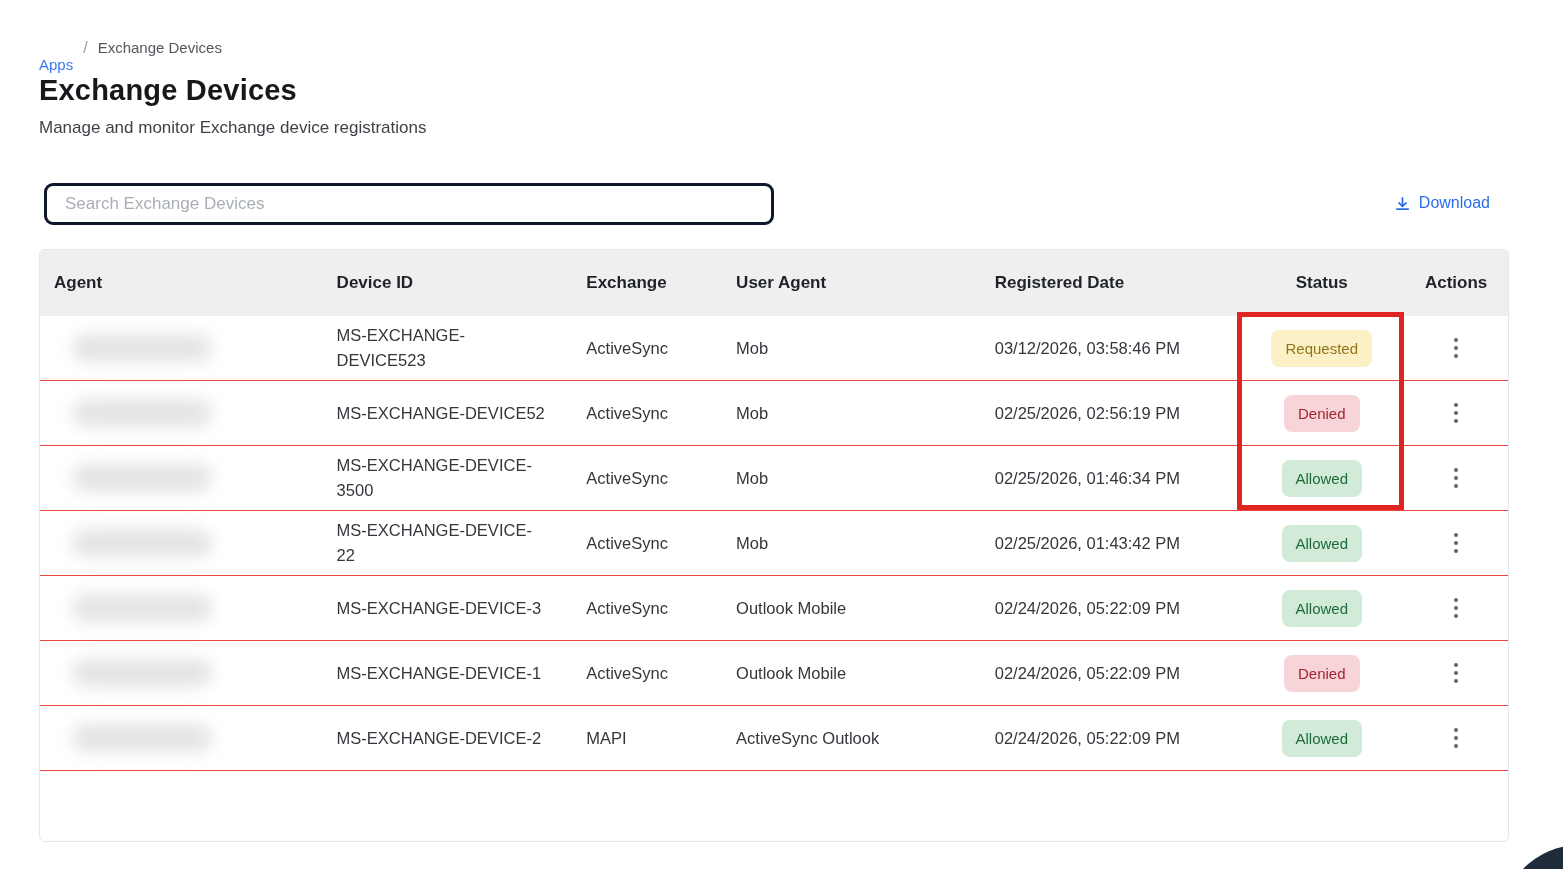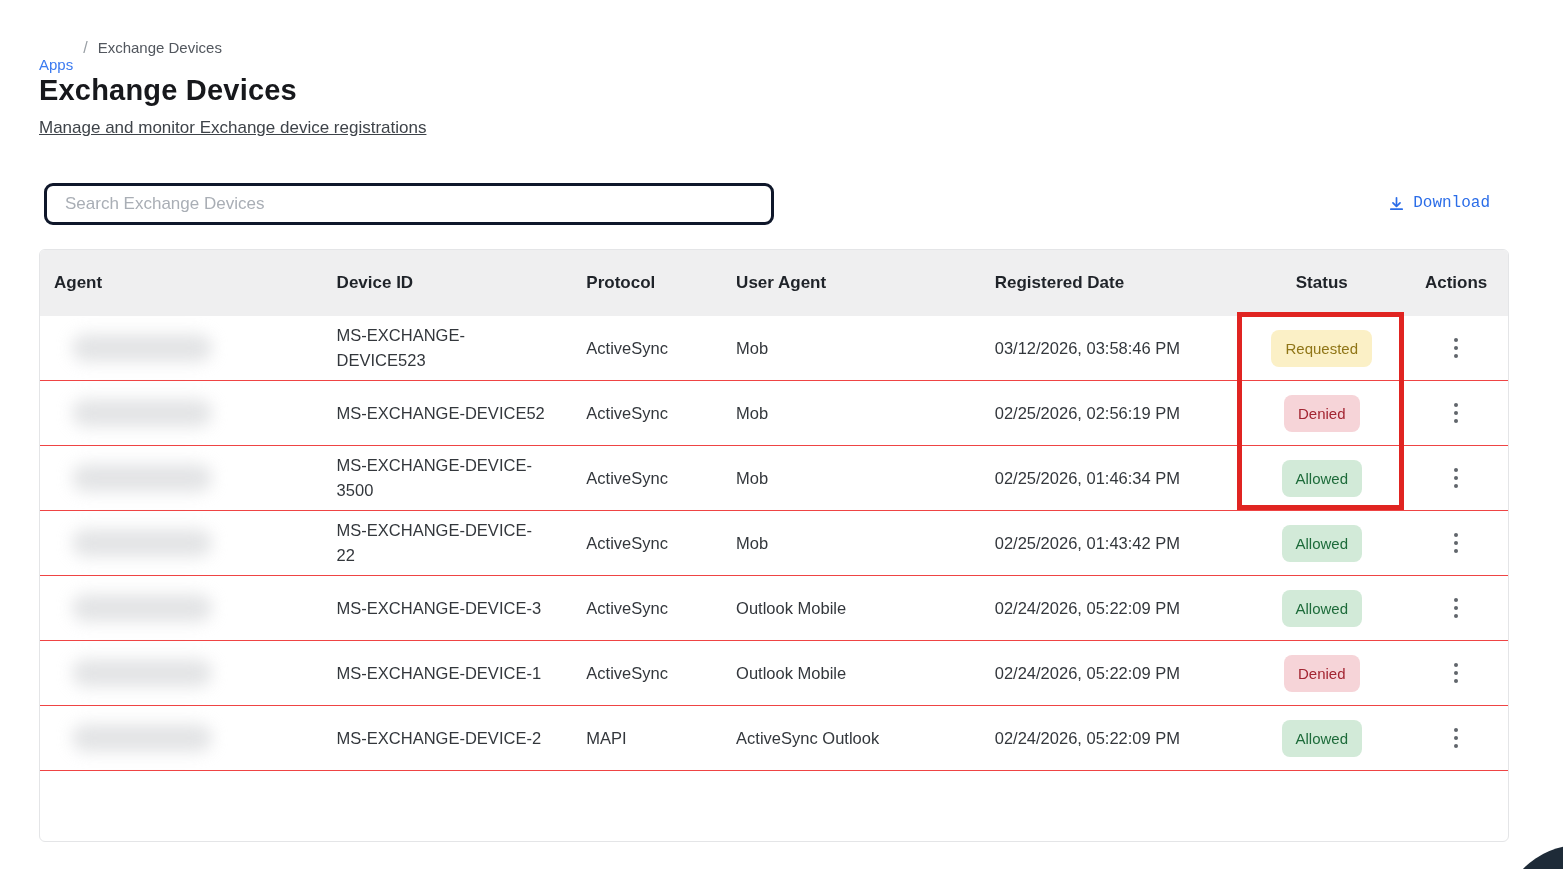--- a/index.html
+++ b/index.html
@@ -8,30 +8,30 @@
   .page { position:relative; width:1563px; height:869px; background:#fff; }
 
   
   .breadcrumb { position:absolute; left:39px; top:22px; display:flex; align-items:center; gap:10px; font-size:15px; }
   .crumb-link { color:#3b7af0; cursor:pointer;margin-top:34px; }
   .crumb-sep { color:#9aa0a6; font-size:16px; }
   .crumb-current { color:#52575e; }
 
   
   .page-title { position:absolute; left:39px; top:74px; font-size:29px; font-weight:700; color:#17181c; letter-spacing:.2px; }
-  .page-subtitle { position:absolute; left:39px; top:118px; font-size:17px; color:#3e4349;text-decoration:underline; }
+  .page-subtitle { position:absolute; left:39px; top:118px; font-size:17px; color:#3e4349; }
 
   
   .search-input { position:absolute; left:44px; top:183px; width:730px; height:42px;
     border:3px solid #0f172a; border-radius:9px; padding:0 18px; font-size:17px; color:#333;
     font-family:"Liberation Sans","DejaVu Sans",sans-serif; outline:none; }
   .search-input::placeholder { color:#a9aeb5; }
   .download-btn { position:absolute; right:73px; top:194px; display:flex; align-items:center; gap:8px;
     color:#2b6de8; font-size:16px; font-weight:500; background:none; border:none; cursor:pointer;
-    font-family:Liberation Mono, monospace; }
+    font-family:Liberation Sans, sans-serif; }
   .download-btn svg { display:block; }
 
   
   .table-wrap { position:absolute; left:39px; top:249px; width:1470px; height:593px;
     border:1px solid #e4e5e7; border-radius:6px; background:#fff; overflow:hidden; }
   .thead { display:flex; height:66px; background:#efeff0; align-items:center; }
   .th { font-size:17px; font-weight:700; color:#1f2329; }
   .tr { display:flex; min-height:65px; align-items:center; border-bottom:1px solid #ef4444; background:#fff; }
   .td { font-size:16.5px; color:#33373c; line-height:25px; }
 
@@ -82,21 +82,21 @@
           <path d="M4 20h16"></path>
       </svg>
     </span>
     <span>Download</span>
   </button>
 
   <div class="table-wrap">
     <div class="thead">
       <div class="th col-email">Agent</div>
       <div class="th col-device">Device ID</div>
-      <div class="th col-protocol">Protocol</div>
+      <div class="th col-protocol">Exchange</div>
       <div class="th col-agent">User Agent</div>
       <div class="th col-date">Registered Date</div>
       <div class="th col-status" style="justify-content:center;">Status</div>
       <div class="th col-actions" style="justify-content:center;">Actions</div>
     </div>
     <div>
     <div class="tr">
       <div class="td col-email">
         <div class="email-blob"></div>
       </div>

